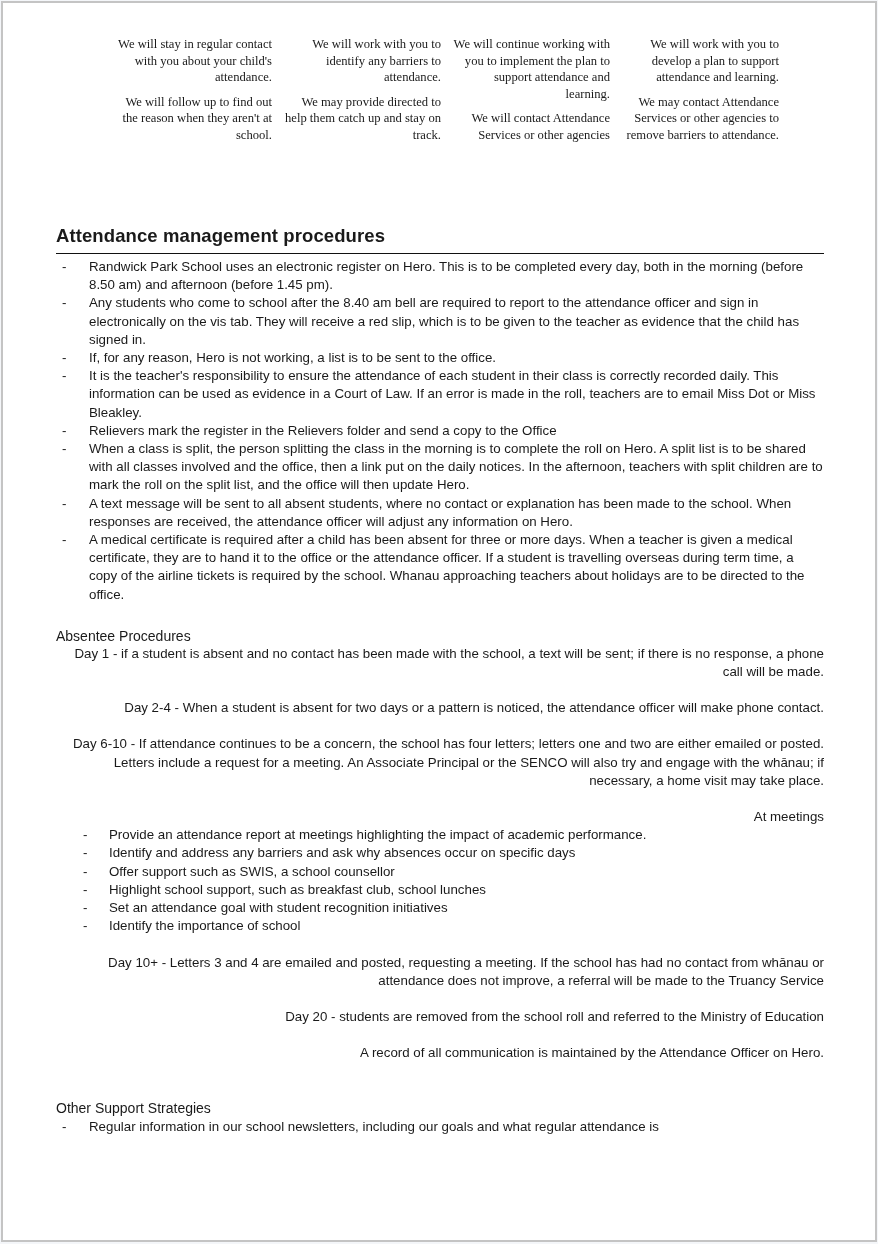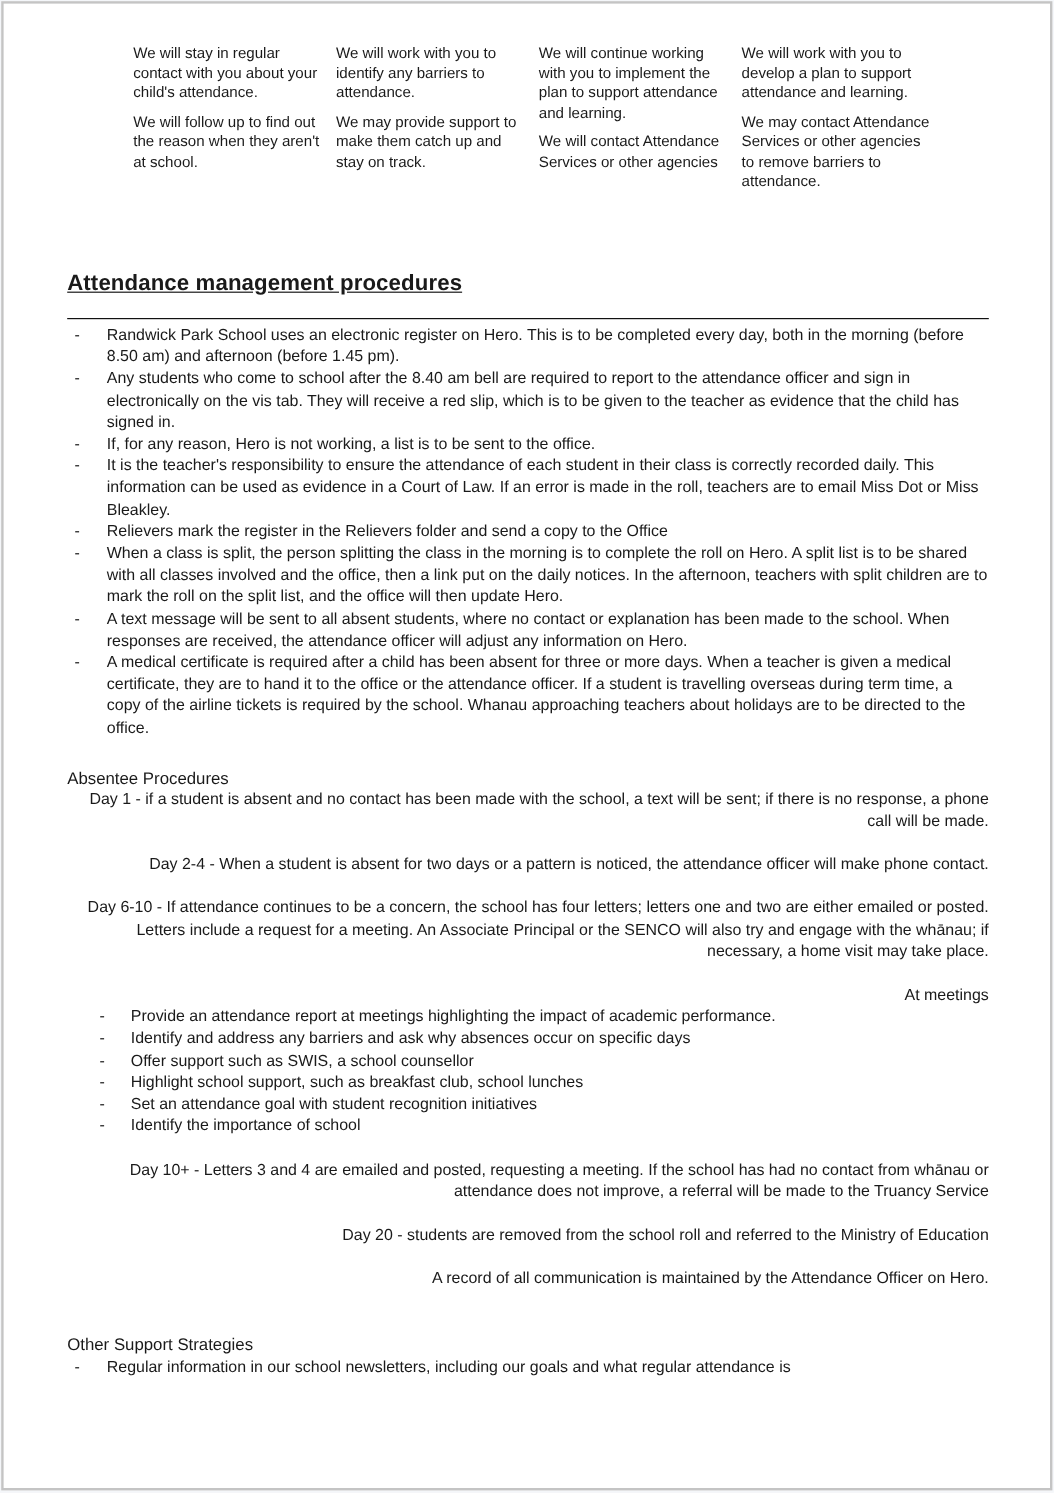--- a/index.html
+++ b/index.html
@@ -2,24 +2,24 @@
 <html><head>
   <meta charset="utf-8">
   <style>
     html, body { margin: 0; padding: 0; background: #f4f6f9; }
     body { width: 878px; height: 1244px; overflow: hidden; font-family: "Liberation Sans", sans-serif; color: #1a1a1a; }
     .page {
       position: absolute; left: 1px; top: 1px; width: 872px; height: 1237px;
       background: #ffffff; border: 2px solid #c4c4c4; box-sizing: content-box; overflow: hidden;
     }
     .cols { position: absolute; top: 33px; left: 104px; width: 676px; display: flex; }
-    .col { width: 169px; text-align: left; font-size: 12.6px; line-height: 16.5px; padding: 0 4px; box-sizing: border-box; }
+    .col { width: 169px; text-align: right; font-size: 12.6px; line-height: 16.5px; padding: 0 4px; box-sizing: border-box; font-family: Liberation Serif, serif; }
     .col p { margin: 0 0 8px 0; }
     .content { position: absolute; left: 53px; top: 222px; width: 768px; }
-    h1 { font-size: 18.5px; font-weight: bold; margin: 0; padding-bottom: 18px; border-bottom: 1px solid #111; letter-spacing: 0.1px; text-decoration: underline; }
+    h1 { font-size: 18.5px; font-weight: bold; margin: 0; padding-bottom: 6px; border-bottom: 1px solid #111; letter-spacing: 0.1px; }
     ul.dash { list-style: none; margin: 4px 0 0 0; padding: 0; font-size: 13.3px; line-height: 18.2px; }
     ul.dash li { position: relative; padding-left: 33px; }
     ul.dash li .bullet { position: absolute; left: 6px; top: 0; }
     h2 { font-size: 14px; font-weight: normal; margin: 0; line-height: 18px; }
     p.para { margin: 0; font-size: 13.3px; line-height: 18.2px; text-align: right; }
     .gap { height: 18px; }
     ul.meet { list-style: none; margin: 0; padding: 0; font-size: 13.3px; line-height: 18.2px; }
     ul.meet li { position: relative; padding-left: 53px; }
     ul.meet li .bullet { position: absolute; left: 27px; top: 0; }
   </style>
@@ -28,21 +28,21 @@
 
 <div class="page">
 
   <div class="cols">
     <div class="col">
       <p>We will stay in regular contact with you about your child's attendance.</p>
       <p>We will follow up to find out the reason when they aren't at school.</p>
     </div>
     <div class="col">
       <p>We will work with you to identify any barriers to attendance.</p>
-      <p>We may provide support to make them catch up and stay on track.</p>
+      <p>We may provide directed to help them catch up and stay on track.</p>
     </div>
     <div class="col">
       <p>We will continue working with you to implement the plan to support attendance and learning.</p>
       <p>We will contact Attendance Services or other agencies</p>
     </div>
     <div class="col">
       <p>We will work with you to develop a plan to support attendance and learning.</p>
       <p>We may contact Attendance Services or other agencies to remove barriers to attendance.</p>
     </div>
   </div>

